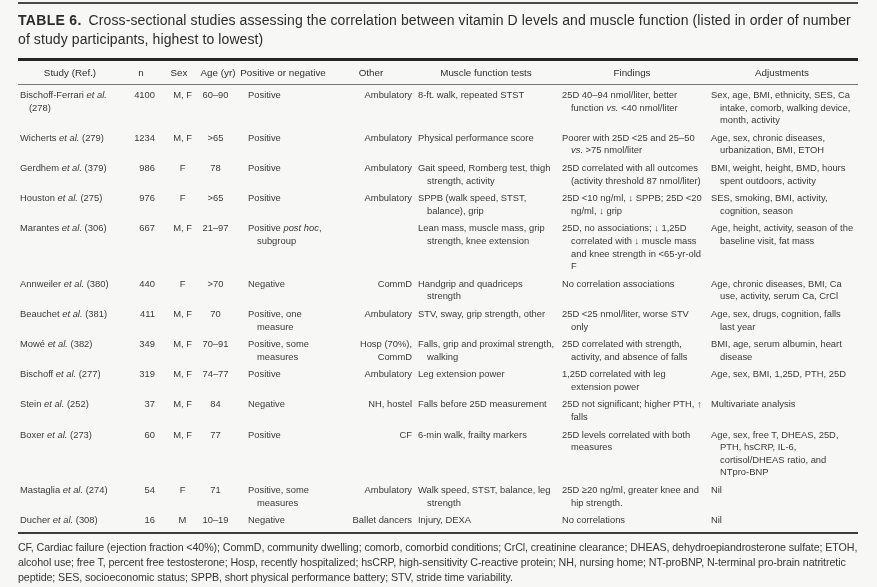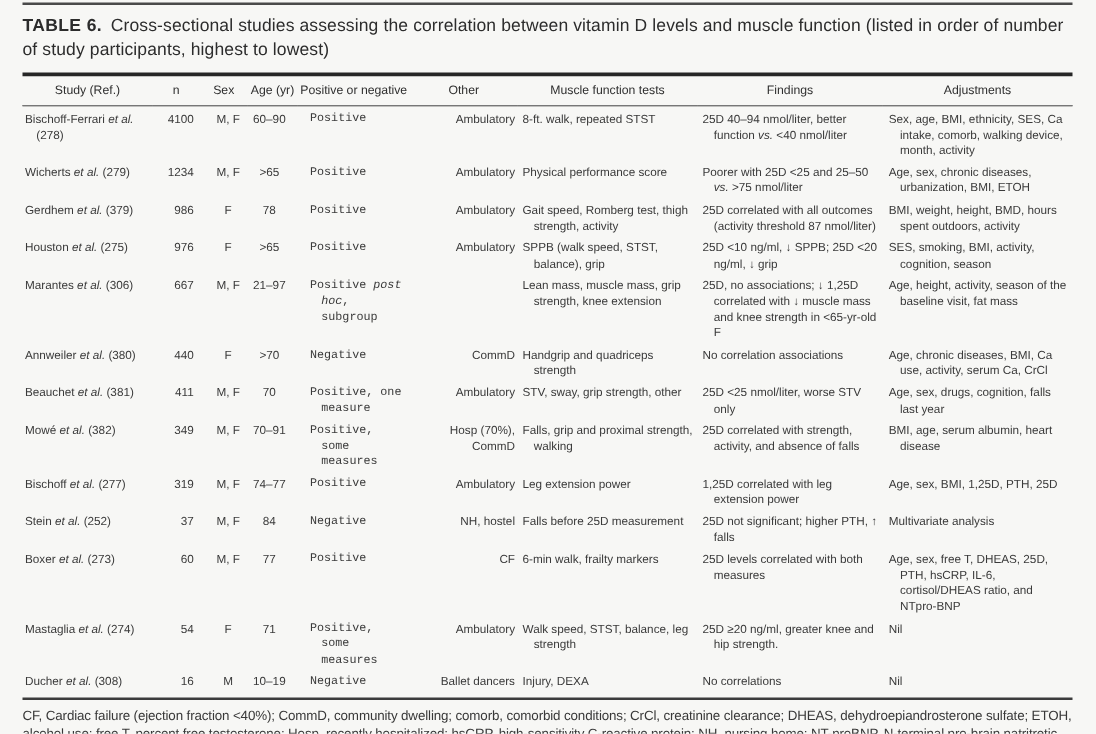--- a/index.html
+++ b/index.html
@@ -39,21 +39,21 @@
     vertical-align:top;
     padding:2.5px 2px 2.5px 2px;
     color:#3a3a3a;
   }
   tbody tr:first-child td{padding-top:4px;}
   td.col-study,td.col-posneg,td.col-other,td.col-tests,td.col-findings,td.col-adjustments{text-align:left;}
   td.col-study{padding-right:4px;}
   td.col-n{text-align:right;padding-right:5px;}
   td.col-sex{text-align:center;padding-left:9px;}
   td.col-age{text-align:center;padding-right:7px;}
-  td.col-posneg{padding-left:10px;font-family:Liberation Mono, monospace;}
+  td.col-posneg{padding-left:10px;}
   td.col-other{padding-left:3px;text-align:right;}
   td.col-tests{padding-left:4px;}
   td.col-findings{padding-left:4px;}
   td.col-adjustments{padding-left:5px;margin-top:19px;}
   .hang{padding-left:9px;text-indent:-9px;}
   .it{font-style:italic;}
   .footnote{
     margin:6px 0 0 0;
     font-size:10.7px;line-height:14.6px;color:#383838;
     letter-spacing:-0.1px;

